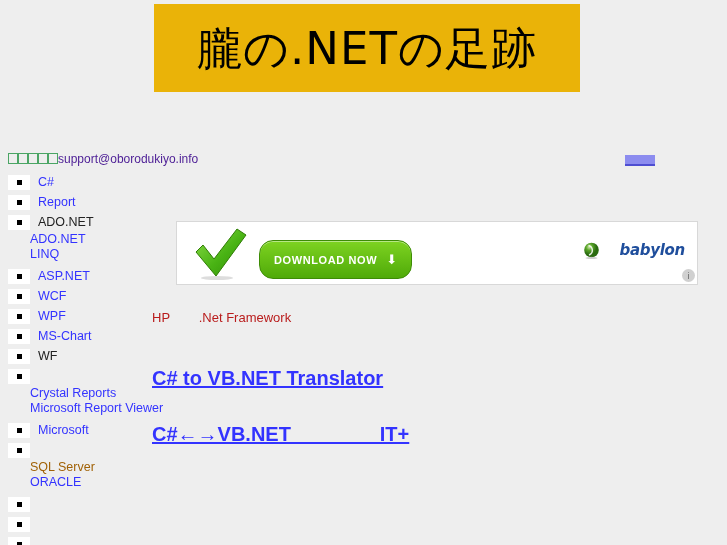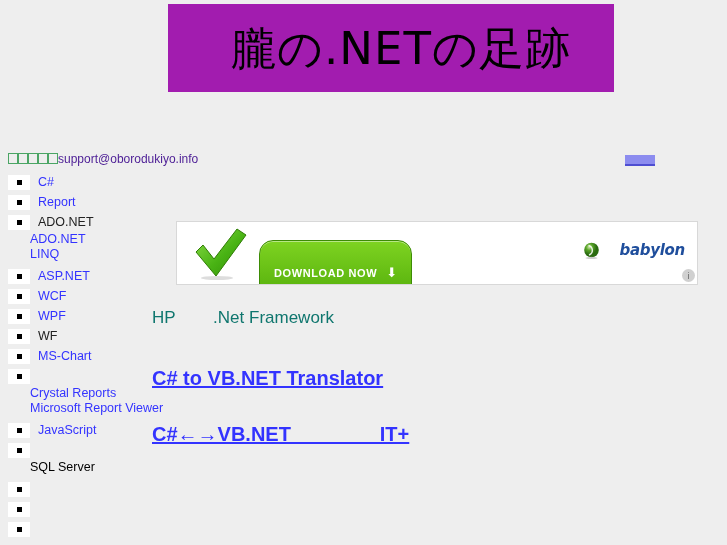--- a/index.html
+++ b/index.html
@@ -13,29 +13,28 @@
     font-family: "Liberation Sans", sans-serif;
     font-size: 13px;
     color: #000000;
     overflow: hidden;
     position: relative;
   }
 
   
   #header-banner {
     position: absolute;
-    left: 168px;
+    left: 154px;
     top: 4px;
     width: 426px;
     height: 88px;
-    background: #a21caf;
+    background: #eab308;
     display: flex;
     align-items: center;
     justify-content: center;
-    padding-left: 20px;
   }
   #site-title {
     font-family: "DejaVu Sans", sans-serif;
     font-size: 45px;
     line-height: 1;
     letter-spacing: 1px;
     color: #000000;
     white-space: nowrap;
   }
 
@@ -110,21 +109,21 @@
     margin: 0;
     padding: 0 0 0 30px;
     list-style: none;
   }
   .sub-item {
     font-size: 12.5px;
     line-height: 15px;
     white-space: nowrap;
   }
   .sub-item.link { color: #3333ff; }
-  .sub-item.plain { color: #000000; }
+  .sub-item.plain { color: #a16207; }
   .spacer-4 { height: 4px; }
 
   
   #ad-banner {
     position: absolute;
     left: 176px;
     top: 221px;
     width: 522px;
     height: 64px;
     background: #ffffff;
@@ -137,21 +136,21 @@
     left: 14px;
     top: 4px;
     width: 58px;
     height: 56px;
   }
   #ad-download-btn {
     position: absolute;
     left: 82px;
     top: 18px;
     height: 27px;
-    padding: 18px 14px;
+    padding: 5px 14px;
     border-radius: 14px;
     background: linear-gradient(#7ed321, #4faa09);
     border: 1px solid #3d8c05;
     display: flex;
     align-items: center;
     gap: 9px;
     box-shadow: inset 0 1px 0 rgba(255,255,255,.45);
   }
   #ad-download-label {
     color: #ffffff;
@@ -197,22 +196,22 @@
   }
 
   
   #main {
     position: absolute;
     left: 152px;
     top: 308px;
     width: 560px;
   }
   .main-line {
-    font-size: 17px;
-    color: #0f766e;
+    font-size: 13px;
+    color: #b91c1c;
     white-space: pre;
     line-height: 20px;
   }
   .main-heading {
     font-size: 20px;
     font-weight: bold;
     color: #3333ff;
     text-decoration: underline;
     white-space: pre;
     line-height: 20px;
@@ -271,53 +270,54 @@
     </div>
     <div class="nav-group">
       <div class="nav-top">
         <span class="bullet-tile"></span>
         <span class="nav-label link">WPF</span>
       </div>
     </div>
     <div class="nav-group">
       <div class="nav-top">
         <span class="bullet-tile"></span>
+        <span class="nav-label link">MS-Chart</span>
+      </div>
+    </div>
+    <div class="nav-group">
+      <div class="nav-top">
+        <span class="bullet-tile"></span>
         <span class="nav-label plain">WF</span>
-      </div>
-    </div>
-    <div class="nav-group">
-      <div class="nav-top">
-        <span class="bullet-tile"></span>
-        <span class="nav-label link">MS-Chart</span>
       </div>
     </div>
     <div class="nav-group">
       <div class="nav-top">
         <span class="bullet-tile"></span>
         <span class="nav-label blank"></span>
       </div>
       <ul class="sub-list">
         <li class="sub-item link">Crystal Reports</li>
         <li class="sub-item link">Microsoft Report Viewer</li>
       </ul>
       <div class="spacer-4"></div>
     </div>
     <div class="nav-group">
       <div class="nav-top">
         <span class="bullet-tile"></span>
-        <span class="nav-label link">JavaScript</span>
+        <span class="nav-label link">Microsoft</span>
       </div>
     </div>
     <div class="nav-group">
       <div class="nav-top">
         <span class="bullet-tile"></span>
         <span class="nav-label blank"></span>
       </div>
       <ul class="sub-list">
         <li class="sub-item plain">SQL Server</li>
+        <li class="sub-item link">ORACLE</li>
       </ul>
       <div class="spacer-4"></div>
     </div>
     <div class="nav-group">
       <div class="nav-top">
         <span class="bullet-tile"></span>
         <span class="nav-label blank"></span>
       </div>
     </div>
     <div class="nav-group">

